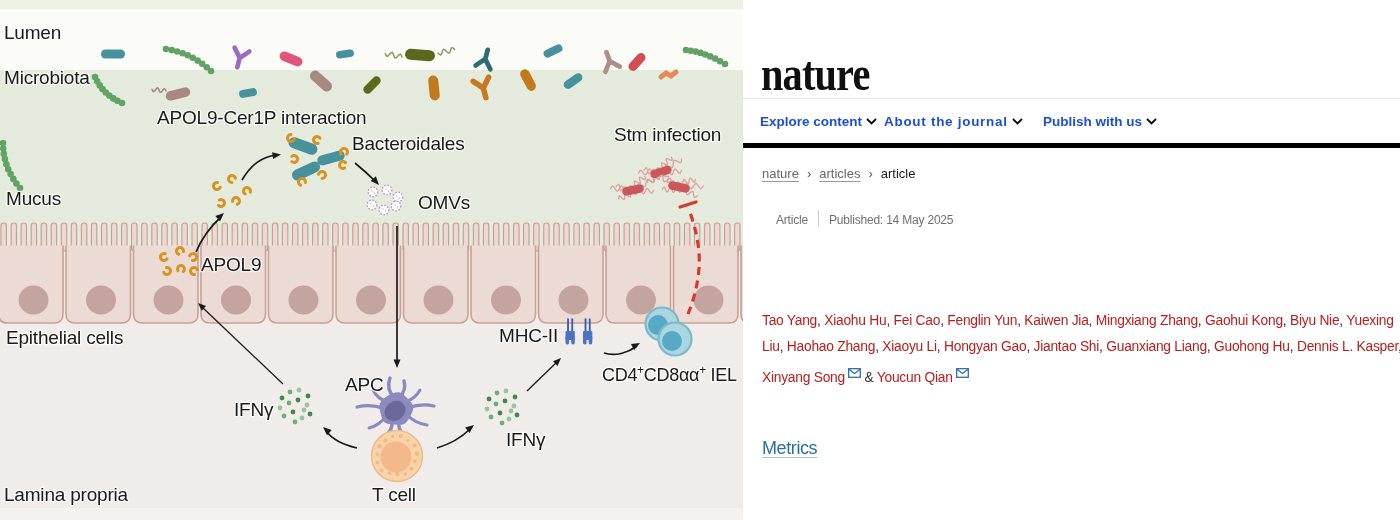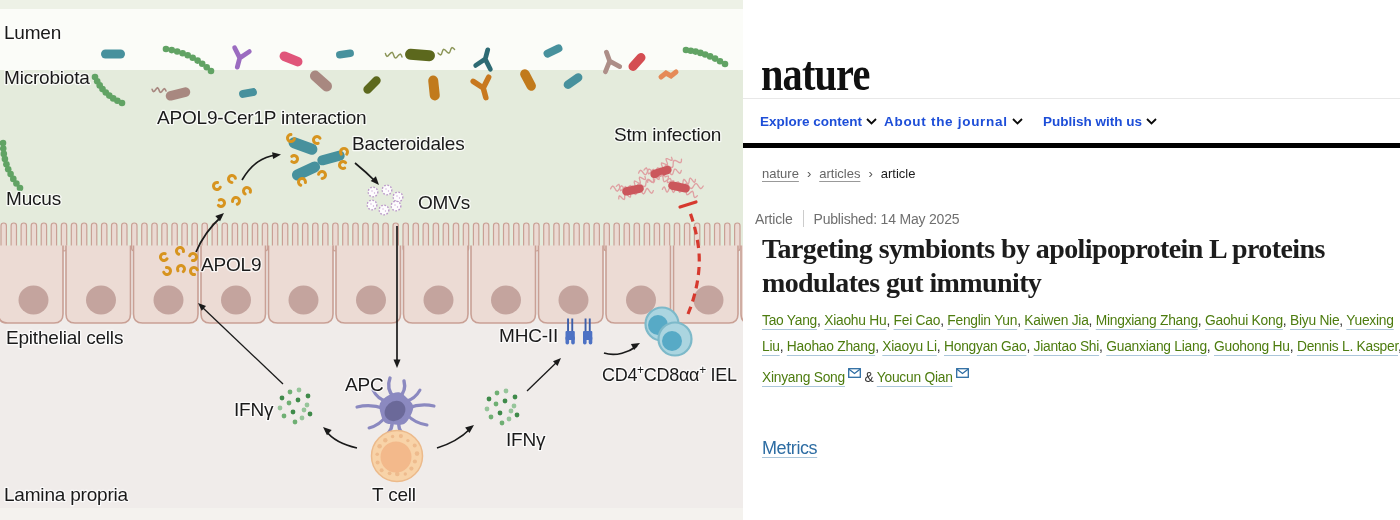--- a/index.html
+++ b/index.html
@@ -8,25 +8,25 @@
 .abs{position:absolute}
 .logo{left:18px;top:50px;font-family:"Liberation Serif",serif;font-weight:700;font-size:48px;color:#101010;letter-spacing:-1px;transform:scaleX(0.84);transform-origin:left top;line-height:1}
 .hair{left:0;top:98px;width:657px;height:1px;background:#e8e8e8}
 .nav{top:114px;font-weight:700;font-size:13.5px;color:#1d4ed8;white-space:nowrap}
 .bar{left:0;top:143px;width:657px;height:5px;background:#000}
 .chev{display:inline-block;margin-left:4px;position:relative;top:-1px}
 .bc{left:19px;top:166px;font-size:13px;color:#666}
 .bc a{color:#666;text-decoration:underline;text-decoration-color:#999;text-underline-offset:3px}
 .bc .cur{color:#1c1c1c}
 .bc .sep{margin:0 8px;color:#555}
-.meta{left:12px;top:210px;font-size:14px;color:#6f6f6f;letter-spacing:-0.2px}
+.meta{left:33px;top:210px;font-size:12px;color:#6f6f6f;letter-spacing:-0.2px}
 .meta .vb{display:inline-block;width:1px;height:17px;background:#ccc;margin:0 10px;vertical-align:-3px}
 .title{left:19px;top:232px;width:620px;font-family:"Liberation Serif",serif;font-weight:700;font-size:28px;line-height:33.6px;color:#1c1c1c;letter-spacing:-0.6px}
 .auth{left:19px;top:308px;width:640px;font-size:13.8px;line-height:26.4px;color:#333;letter-spacing:-0.25px}
-.auth a{color:#4d7c0f;text-decoration:underline;text-decoration-color:#abc6da;text-underline-offset:3.5px;text-decoration-thickness:1px}
+.auth a{color:#b91c1c;text-decoration-color:#abc6da;text-underline-offset:3.5px;text-decoration-thickness:1px}
 .cite{left:19px;top:402px;font-size:14px;color:#222}
 .cite .nat{font-family:"Liberation Serif",serif;font-style:italic;color:#2e6da3;text-decoration:underline;text-decoration-color:#abc6da;text-underline-offset:3px;font-size:15px}
 .cite .vb{display:inline-block;width:1px;height:19px;background:#ccc;margin:0 7px;vertical-align:-4px}
 .cite a,.met a{color:#2e6da3;text-decoration:underline;text-decoration-color:#abc6da;text-underline-offset:3px;letter-spacing:-0.4px}
 .met{left:19px;top:438px;font-size:18px}
 .env{display:inline-block;vertical-align:4px;margin-left:3px}
 </style></head>
 <body>
 <div class="page">
 <div class="fig"><svg width="743" height="520" viewBox="0 0 743 520">
@@ -440,21 +440,20 @@
           </svg></span></div>
 <div class="abs nav" style="left:141px;letter-spacing:0.7px">About the journal<span class="chev"><svg width="11" height="7" viewBox="0 0 11 7">
             <path d="M1,1 L5.5,5.5 L10,1" fill="none" stroke="#0a0a0a" stroke-width="1.8"></path>
           </svg></span></div>
 <div class="abs nav" style="left:300px">Publish with us<span class="chev"><svg width="11" height="7" viewBox="0 0 11 7">
             <path d="M1,1 L5.5,5.5 L10,1" fill="none" stroke="#0a0a0a" stroke-width="1.8"></path>
           </svg></span></div>
 <div class="abs bar"></div>
 <div class="abs bc"><a>nature</a><span class="sep">›</span><a>articles</a><span class="sep">›</span><span class="cur">article</span></div>
 <div class="abs meta">Article<span class="vb"></span>Published: 14 May 2025</div>
-<div class="abs title">Targeting symbionts by apolipoprotein L proteins modulates gut immunity</div>
 <div class="abs auth"><a>Tao Yang</a>, <a>Xiaohu Hu</a>, <a>Fei Cao</a>, <a>Fenglin Yun</a>, <a>Kaiwen Jia</a>, <a>Mingxiang Zhang</a>, <a>Gaohui Kong</a>, <a>Biyu Nie</a>, <a>Yuexing Liu</a>, <a>Haohao Zhang</a>, <a>Xiaoyu Li</a>, <a>Hongyan Gao</a>, <a>Jiantao Shi</a>, <a>Guanxiang Liang</a>, <a>Guohong Hu</a>, <a>Dennis L. Kasper</a>, <a>Xinyang Song</a><span class="env"><svg width="13" height="10" viewBox="0 0 13 10">
             <rect x="0.7" y="0.7" width="11.6" height="8.6" fill="none" stroke="#2e6da3" stroke-width="1.3"></rect>
             <path d="M1,1.2 L6.5,5.5 L12,1.2" fill="none" stroke="#2e6da3" stroke-width="1.3"></path>
           </svg></span> &amp; <a>Youcun Qian</a><span class="env"><svg width="13" height="10" viewBox="0 0 13 10">
             <rect x="0.7" y="0.7" width="11.6" height="8.6" fill="none" stroke="#2e6da3" stroke-width="1.3"></rect>
             <path d="M1,1.2 L6.5,5.5 L12,1.2" fill="none" stroke="#2e6da3" stroke-width="1.3"></path>
           </svg></span></div>
 <div class="abs met"><a>Metrics</a></div>
 </div>
 </div>

